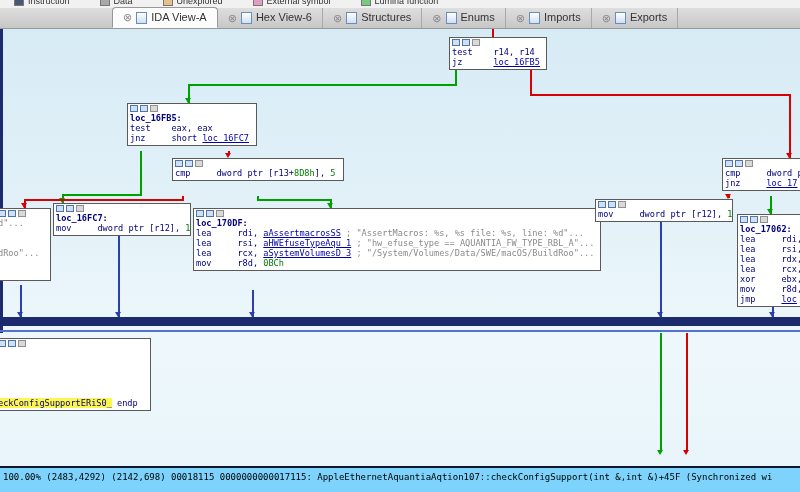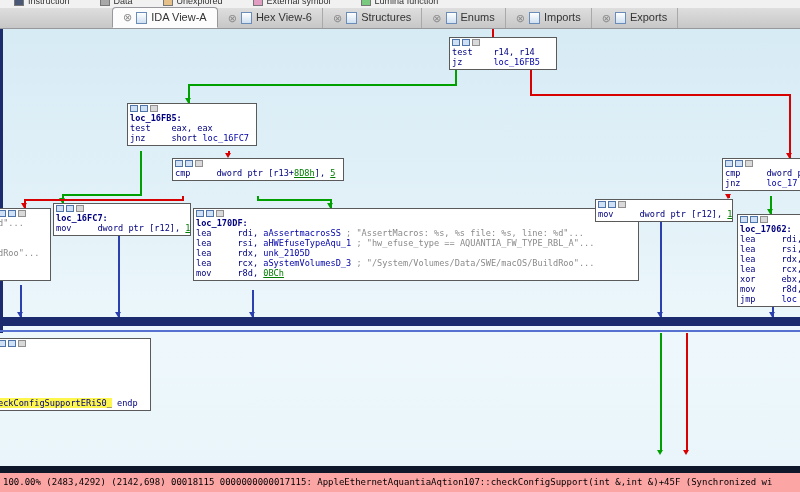--- a/index.html
+++ b/index.html
@@ -36,29 +36,29 @@
   .band-line{position:absolute;left:0;top:330px;width:800px;height:2px;background:var(--band-line);z-index:1;}
 
   .node{position:absolute;background:#fff;border:1px solid var(--node-border);box-sizing:border-box;
         padding:1px 2px 2px 2px;overflow:hidden;z-index:2;}
   .node-strip{height:7px;display:flex;align-items:center;margin-bottom:1px;}
   .node-strip i{display:block;width:6px;height:5px;border:1px solid #4f74a8;background:#cfe0f4;margin-right:2px;}
   .node-strip i:last-child{border-color:#8f8f8f;background:#d9d9d9;}
   .code-line{font-family:"DejaVu Sans Mono", monospace;font-size:8.6px;line-height:10px;height:10px;white-space:pre;}
   .tok-ins{color:var(--code-ins);}
   .tok-lbl{color:var(--code-lbl);font-weight:bold;}
-  .tok-name{color:var(--code-name);}
-  .tok-num{color:var(--code-num);text-decoration:underline;}
+  .tok-name{color:var(--code-name);text-decoration:underline;}
+  .tok-num{color:var(--code-num);}
   .tok-cmt{color:var(--code-cmt);}
   .tok-plain{color:#000;}
   .tok-hl{color:var(--code-lbl);background:var(--highlight);}
 
   
   .statusbar{position:absolute;left:0;bottom:0;width:800px;height:26px;box-sizing:border-box;
-             background:#fca5a5;border-top:7px solid #0f172a;z-index:6;
+             background:#7dd3fc;border-top:2px solid #0f172a;z-index:6;
              font-family:"DejaVu Sans Mono", monospace;font-size:9px;color:#000;
              padding:4px 0 0 3px;white-space:pre;overflow:hidden;}
 </style>
 </head>
 <body>
 
 <div class="legend">
   <div class="legend-row">
       <span class="legend-item">
         <span class="sw" style="background: rgb(74, 88, 120);"></span>
@@ -168,21 +168,21 @@
 <div class="edge eg" style="left:660px;top:333px;width:2px;height:119px"></div>
 <div class="arr ag" style="left:657px;top:450px"></div>
 <div class="edge er" style="left:686px;top:333px;width:2px;height:119px"></div>
 <div class="arr ar" style="left:683px;top:450px"></div>
 
 <div class="edge en" style="left:0;top:29px;width:3px;height:304px"></div>
 
 <div class="band"></div>
 <div class="band-line"></div>
 
-<div class="node" style="left:449px;top:37px;width:108px">
+<div class="node" style="left:449px;top:37px;width:98px">
     <div class="node-strip">
       <i></i>
       <i></i>
       <i></i>
     </div>
     <div class="code-line"><span class="tok-ins">test    r14, r14</span></div>
     <div class="code-line"><span class="tok-ins">jz      </span><span class="tok-name">loc_16FB5</span></div>
   </div>
 <div class="node" style="left:127px;top:103px;width:130px">
     <div class="node-strip">
@@ -226,30 +226,29 @@
   </div>
 <div class="node" style="left:53px;top:203px;width:138px">
     <div class="node-strip">
       <i></i>
       <i></i>
       <i></i>
     </div>
     <div class="code-line"><span class="tok-lbl">loc_16FC7:</span></div>
     <div class="code-line"><span class="tok-ins">mov     dword ptr [r12], </span><span class="tok-num">1</span></div>
   </div>
-<div class="node" style="left:193px;top:208px;width:446px">
+<div class="node" style="left:193px;top:208px;width:408px">
     <div class="node-strip">
       <i></i>
       <i></i>
       <i></i>
     </div>
     <div class="code-line"><span class="tok-lbl">loc_170DF:</span></div>
     <div class="code-line"><span class="tok-ins">lea     rdi, </span><span class="tok-name">aAssertmacrosSS</span><span class="tok-cmt"> ; "AssertMacros: %s, %s file: %s, line: %d"...</span></div>
     <div class="code-line"><span class="tok-ins">lea     rsi, </span><span class="tok-name">aHWEfuseTypeAqu_1</span><span class="tok-cmt"> ; "hw_efuse_type == AQUANTIA_FW_TYPE_RBL_A"...</span></div>
-    <div class="code-line"><span class="tok-ins">lea     rdx, </span><span class="tok-name">unk_2105D</span></div>
     <div class="code-line"><span class="tok-ins">lea     rcx, </span><span class="tok-name">aSystemVolumesD_3</span><span class="tok-cmt"> ; "/System/Volumes/Data/SWE/macOS/BuildRoo"...</span></div>
     <div class="code-line"><span class="tok-ins">mov     r8d, </span><span class="tok-num">0BCh</span></div>
   </div>
 <div class="node" style="left:595px;top:199px;width:138px">
     <div class="node-strip">
       <i></i>
       <i></i>
       <i></i>
     </div>
     <div class="code-line"><span class="tok-ins">mov     dword ptr [r12], </span><span class="tok-num">1</span></div>

